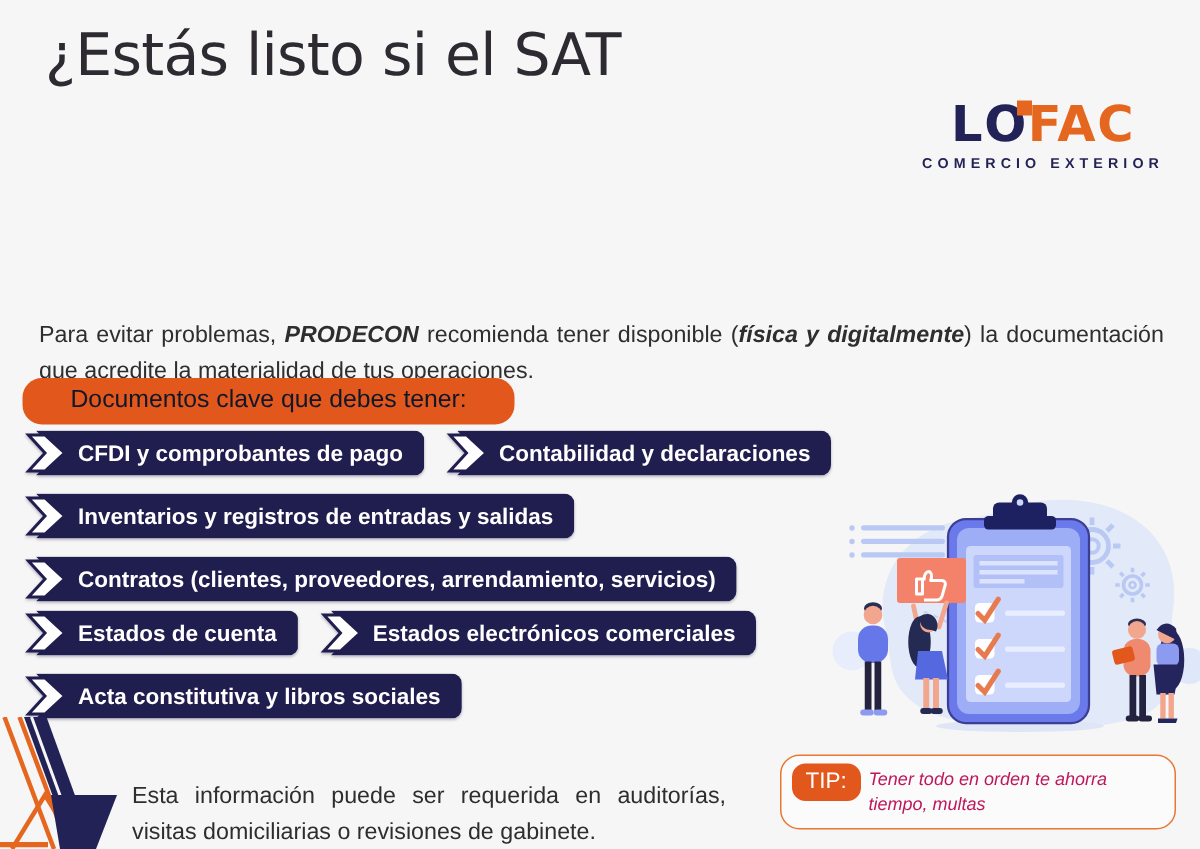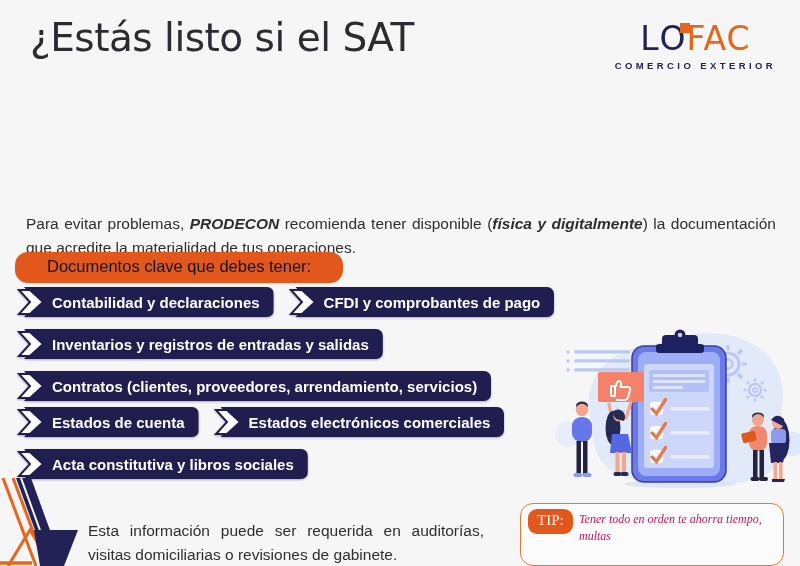--- a/index.html
+++ b/index.html
@@ -12,22 +12,22 @@
   .title {
     position:absolute; left:30px; top:12px;
     font-family:"DejaVu Sans", sans-serif;
     font-size:39px; font-weight:500; letter-spacing:-0.5px;
     color:#2d2b31; line-height:1.32;
   }
   .title .line2 { padding-left:9px; }
 
   .logo { position:absolute; right:24px; top:22px; text-align:center; }
   .logo-word {
-    font-family:"DejaVu Sans", sans-serif; font-weight:normal;
-    font-size:33px; line-height:1; letter-spacing:1px; white-space:nowrap;
+    font-family:"DejaVu Sans", sans-serif; font-weight:bold;
+    font-size:33px; line-height:1; letter-spacing:1px; white-space:nowrap;margin-top:44px;
   }
   .lg-navy { color:#232256; }
   .lg-orange { color:#e5671f; }
   .logo-o { position:relative; color:#232256; display:inline-block; }
   .o-sq { position:absolute; top:1px; right:-3px; width:10px; height:10px; background:#e5671f; }
   .logo-sub {
     margin-top:5px; font-size:9.5px; font-weight:bold;
     letter-spacing:3.4px; color:#232256; white-space:nowrap;
   }
 
@@ -65,24 +65,23 @@
     position:relative; z-index:1; color:#ffffff; font-weight:bold;
     font-size:15px; padding:0 14px 0 37px; white-space:nowrap;
   }
 
   
   .note {
     position:absolute; left:88px; top:503px; width:396px;
     font-size:15.5px; color:#2e2e2e; line-height:1.6; text-align:justify;
   }
   .tipbox {
-    position:absolute; left:520px; top:503px; width:264px; height:63px;
+    position:absolute; left:520px; top:503px; width:264px; height:50px;
     border:1.6px solid #e87734; border-radius:13px; background:#fcfbfb;
     box-sizing:border-box;
-    font-family:Liberation Serif, serif;
   }
   .tip-badge {
     position:absolute; left:7px; top:5px; background:#e2571b; color:#fff;
     font-size:15px; padding:3px 9px 5px; border-radius:9px;
   }
   .tip-text {
     position:absolute; left:58px; top:7px; width:198px;
     font-size:12px; font-style:italic; color:#be185d; line-height:1.45;
   }
 
@@ -109,28 +108,28 @@
   <p class="para p2"><span>Para evitar problemas, </span><span class="bi">PRODECON</span><span> recomienda tener disponible (</span><span class="bi">física y digitalmente</span><span>) la documentación que acredite la materialidad de tus operaciones.</span></p>
 
   <div class="badge">Documentos clave que debes tener:</div>
 
   <div class="tagrow r1">
     <div class="tag">
       <span class="tag-pill"></span>
       <svg class="chev" width="32" height="30" viewBox="0 0 32 30">
           <path d="M4,3 L15,3 L28,15 L15,27 L4,27 L15,15 Z" fill="#ffffff" stroke="#201d4f" stroke-width="2"></path>
         </svg>
+      <span class="tag-label">CFDI y comprobantes de pago</span>
+    </div>
+    <div class="tag">
+      <span class="tag-pill"></span>
+      <svg class="chev" width="32" height="30" viewBox="0 0 32 30">
+          <path d="M4,3 L15,3 L28,15 L15,27 L4,27 L15,15 Z" fill="#ffffff" stroke="#201d4f" stroke-width="2"></path>
+        </svg>
       <span class="tag-label">Contabilidad y declaraciones</span>
-    </div>
-    <div class="tag">
-      <span class="tag-pill"></span>
-      <svg class="chev" width="32" height="30" viewBox="0 0 32 30">
-          <path d="M4,3 L15,3 L28,15 L15,27 L4,27 L15,15 Z" fill="#ffffff" stroke="#201d4f" stroke-width="2"></path>
-        </svg>
-      <span class="tag-label">CFDI y comprobantes de pago</span>
     </div>
   </div>
 
   <div class="tagrow r2">
     <div class="tag">
       <span class="tag-pill"></span>
       <svg class="chev" width="32" height="30" viewBox="0 0 32 30">
           <path d="M4,3 L15,3 L28,15 L15,27 L4,27 L15,15 Z" fill="#ffffff" stroke="#201d4f" stroke-width="2"></path>
         </svg>
       <span class="tag-label">Inventarios y registros de entradas y salidas</span>

